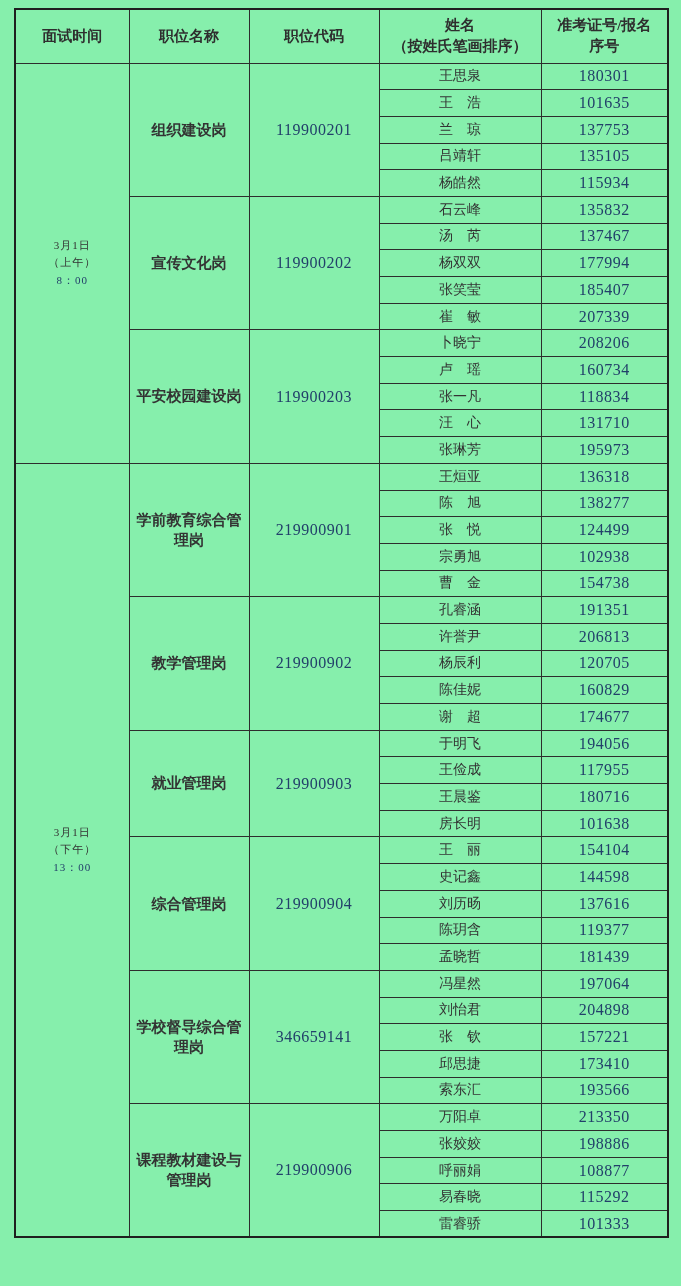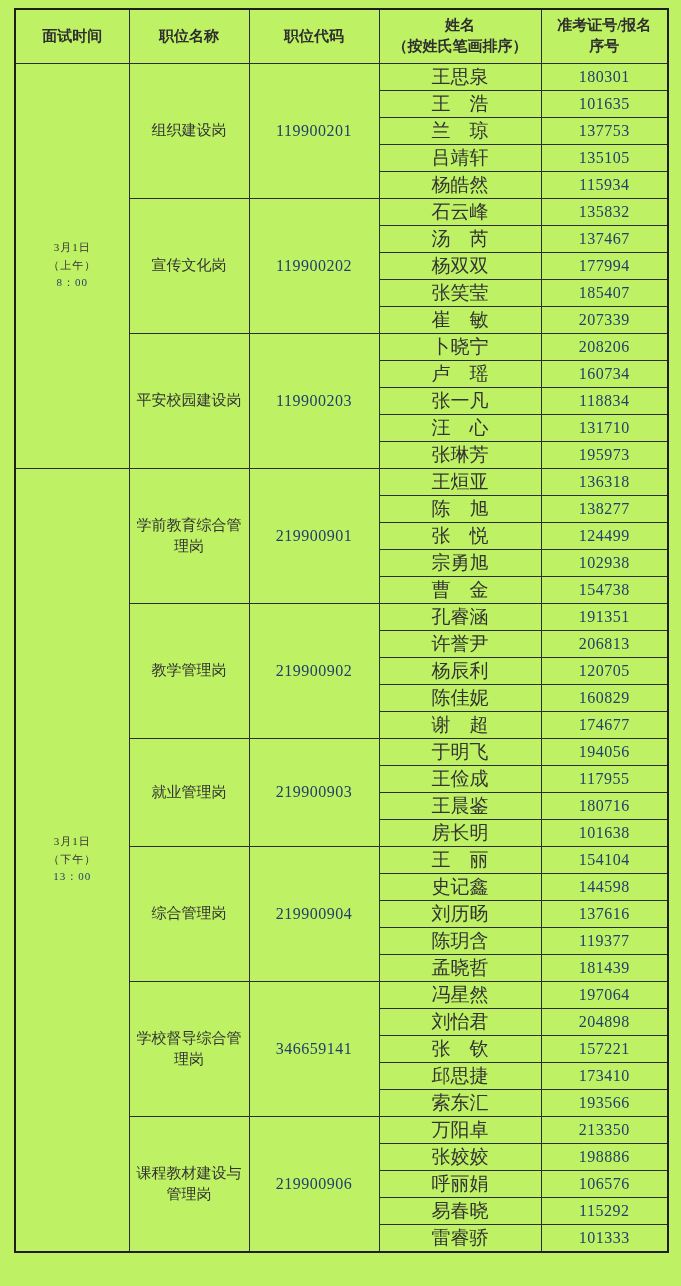--- a/index.html
+++ b/index.html
@@ -6,21 +6,21 @@
     margin: 0;
     padding: 0;
     background: #ffffff;
     width: 681px;
     height: 1286px;
     font-family: "Liberation Serif", serif;
   }
   .page {
     width: 681px;
     height: 1286px;
-    background: #bef264;
+    background: #86efac;
     overflow: hidden;
   }
   table.schedule {
     border-collapse: collapse;
     table-layout: fixed;
     width: 653px;
     margin: 8px 0 0 14px;
     border: 2px solid #1f1f1f;
   }
   th, td {
@@ -43,23 +43,24 @@
     font-size: 11px;
     color: #333333;
     line-height: 1.6;
     letter-spacing: 1px;
   }
   .time-digits { color: #22406a; }
   .pos-cell {
     font-size: 15px;
     color: #333333;
     line-height: 1.35;
+    font-weight: bold;
   }
   .name-cell {
-    font-size: 19px;
+    font-size: 14px;
     color: #333333;
   }
   .num-cell {
     font-size: 16px;
     color: #22406a;
     letter-spacing: 0.5px;
     margin-left: 44px;
   }
 </style>
 </head>
@@ -283,21 +284,21 @@
           <td class="num-cell" rowspan="5">219900906</td>
           <td class="name-cell">万阳卓</td>
           <td class="num-cell">213350</td>
         </tr>
         <tr>
           <td class="name-cell">张姣姣</td>
           <td class="num-cell">198886</td>
         </tr>
         <tr>
           <td class="name-cell">呼丽娟</td>
-          <td class="num-cell">106576</td>
+          <td class="num-cell">108877</td>
         </tr>
         <tr>
           <td class="name-cell">易春晓</td>
           <td class="num-cell">115292</td>
         </tr>
         <tr>
           <td class="name-cell">雷睿骄</td>
           <td class="num-cell">101333</td>
         </tr>
       </tbody>

